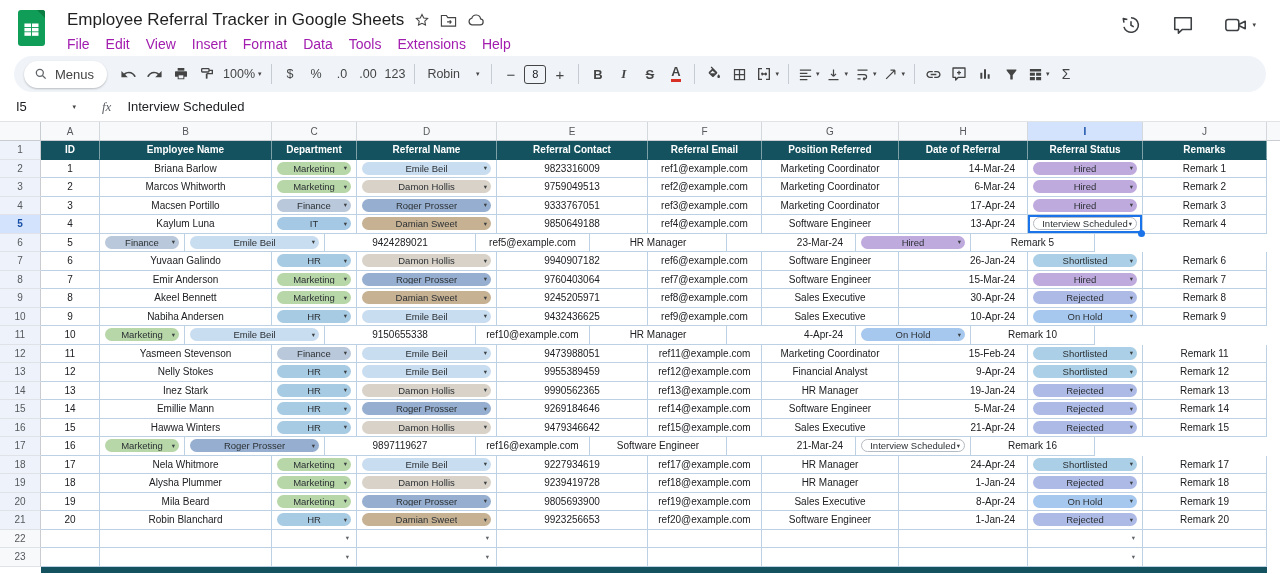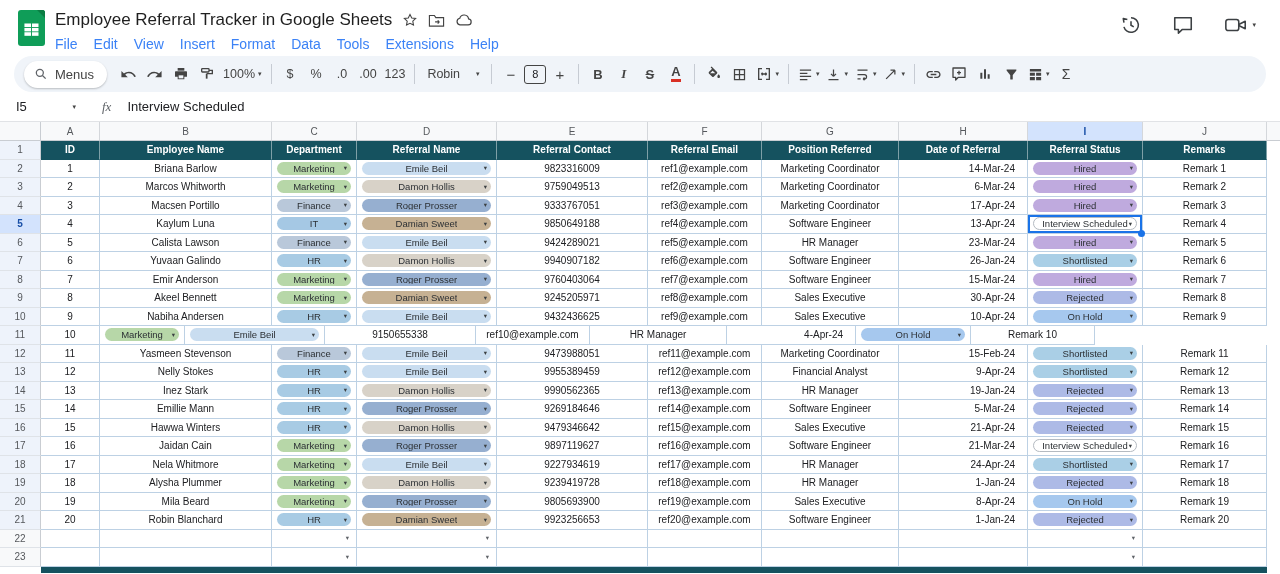--- a/index.html
+++ b/index.html
@@ -6,26 +6,26 @@
   html,body{width:1280px;height:574px;overflow:hidden;background:#fff;
     font-family:"Liberation Sans",sans-serif;color:#202124}
 
   
   .titlebar{height:56px;position:relative;display:flex;align-items:flex-start;padding:7px 16px 0 18px}
   .logo{width:27px;height:36px;background:#0f9d58;border-radius:3px;position:relative;margin-top:3px;flex:0 0 auto}
   .logo:after{content:"";position:absolute;right:0;top:0;border:4px solid #0a7d43;border-left-color:transparent;border-bottom-color:transparent;border-top-right-radius:3px}
   .logo-grid{position:absolute;left:6px;top:13px;width:15px;height:13px;background:#fff;
     background-image:linear-gradient(#0f9d58 1px,transparent 1px),linear-gradient(90deg,#0f9d58 1px,transparent 1px);
     background-size:100% 4.4px,7.5px 100%;background-position:0 4px,7px 0}
-  .title-block{margin-left:10px}
+  .title-block{margin-left:22px}
   .title-row{display:flex;align-items:center;gap:10px;height:26px}
   .doc-title{font-size:17px;font-weight:500;color:#1f1f1f;white-space:nowrap}
   .tiny-ic{display:flex;align-items:center;color:#444}
   .menubar{display:flex;margin-top:1px;margin-left:-8px}
-  .menu-item{font-size:14px;color:#3b82f6;padding:2px 8px;border-radius:4px;cursor:default}
+  .menu-item{font-size:14px;color:#a21caf;padding:2px 8px;border-radius:4px;cursor:default}
   .titlebar-right{position:absolute;right:24px;top:14px;display:flex;align-items:center;gap:30px}
   .tr-ic{display:flex;align-items:center;gap:2px}
 
   
   .toolbar{height:36px;margin:0 14px;background:#f0f4f9;border-radius:22px;display:flex;align-items:center;padding:0 10px;gap:1px;white-space:nowrap}
   .menus-pill{background:#fff;border-radius:20px;height:27px;display:flex;align-items:center;gap:7px;padding:0 13px 0 10px;
     box-shadow:0 1px 2px rgba(60,64,67,.3);font-size:13px;color:#444;margin-right:8px}
   .tb-btn{height:26px;min-width:25px;padding:0 3px;display:flex;align-items:center;justify-content:center;border-radius:4px;color:#444;font-size:12.5px;gap:1px}
   .tb-txt{font-weight:700;font-size:13px}
   .tb-sep{width:1px;height:20px;background:#c6cbd3;margin:0 5px;flex:0 0 auto}
@@ -435,21 +435,20 @@
             <span class="chip-text">Interview Scheduled</span>
             <span class="chip-arrow">▾</span>
           </div>
           <div class="fill-handle"></div>
         </div>
         <div class="cell" style="width: 124px;">Remark 4</div>
       </div>
       <div class="grid-row">
         <div class="rowhead">6</div>
         <div class="cell" style="width: 59px;">5</div>
-        <div class="cell" style="width: 172px;">Calista Lawson</div>
         <div class="cell" style="width: 85px;">
           <div class="chip" style="background: rgb(185, 200, 218);">
             <span class="chip-text">Finance</span>
             <span class="chip-arrow">▾</span>
           </div>
         </div>
         <div class="cell" style="width: 140px;">
           <div class="chip" style="background: rgb(201, 221, 240);">
             <span class="chip-text">Emile Beil</span>
             <span class="chip-arrow">▾</span>
@@ -742,21 +741,20 @@
           <div class="chip" style="background: rgb(173, 186, 230);">
             <span class="chip-text">Rejected</span>
             <span class="chip-arrow">▾</span>
           </div>
         </div>
         <div class="cell" style="width: 124px;">Remark 15</div>
       </div>
       <div class="grid-row">
         <div class="rowhead">17</div>
         <div class="cell" style="width: 59px;">16</div>
-        <div class="cell" style="width: 172px;">Jaidan Cain</div>
         <div class="cell" style="width: 85px;">
           <div class="chip" style="background: rgb(183, 215, 168);">
             <span class="chip-text">Marketing</span>
             <span class="chip-arrow">▾</span>
           </div>
         </div>
         <div class="cell" style="width: 140px;">
           <div class="chip" style="background: rgb(150, 175, 208);">
             <span class="chip-text">Roger Prosser</span>
             <span class="chip-arrow">▾</span>

